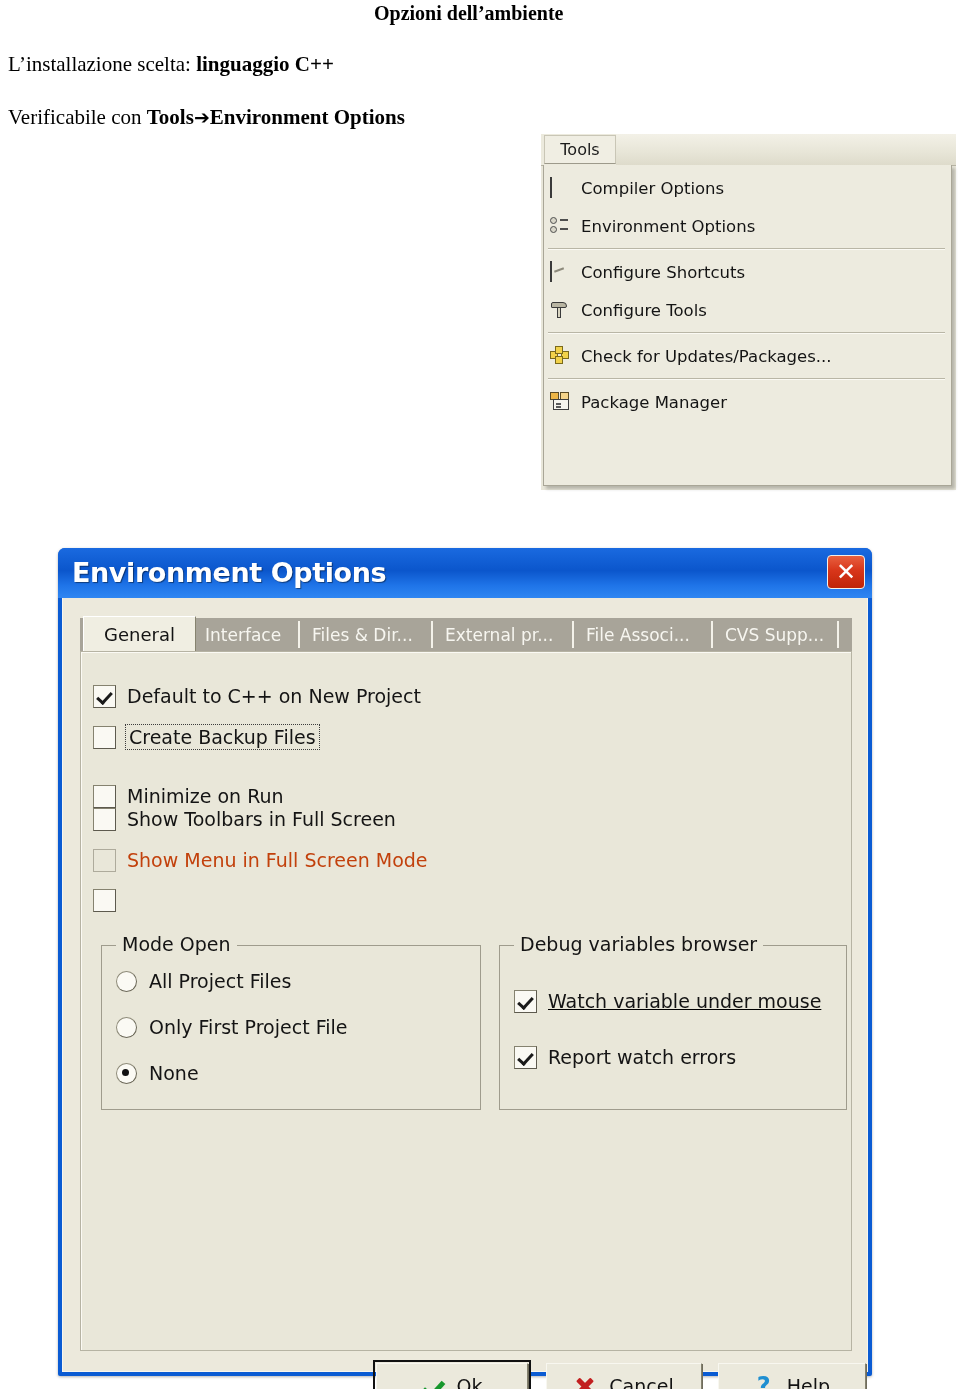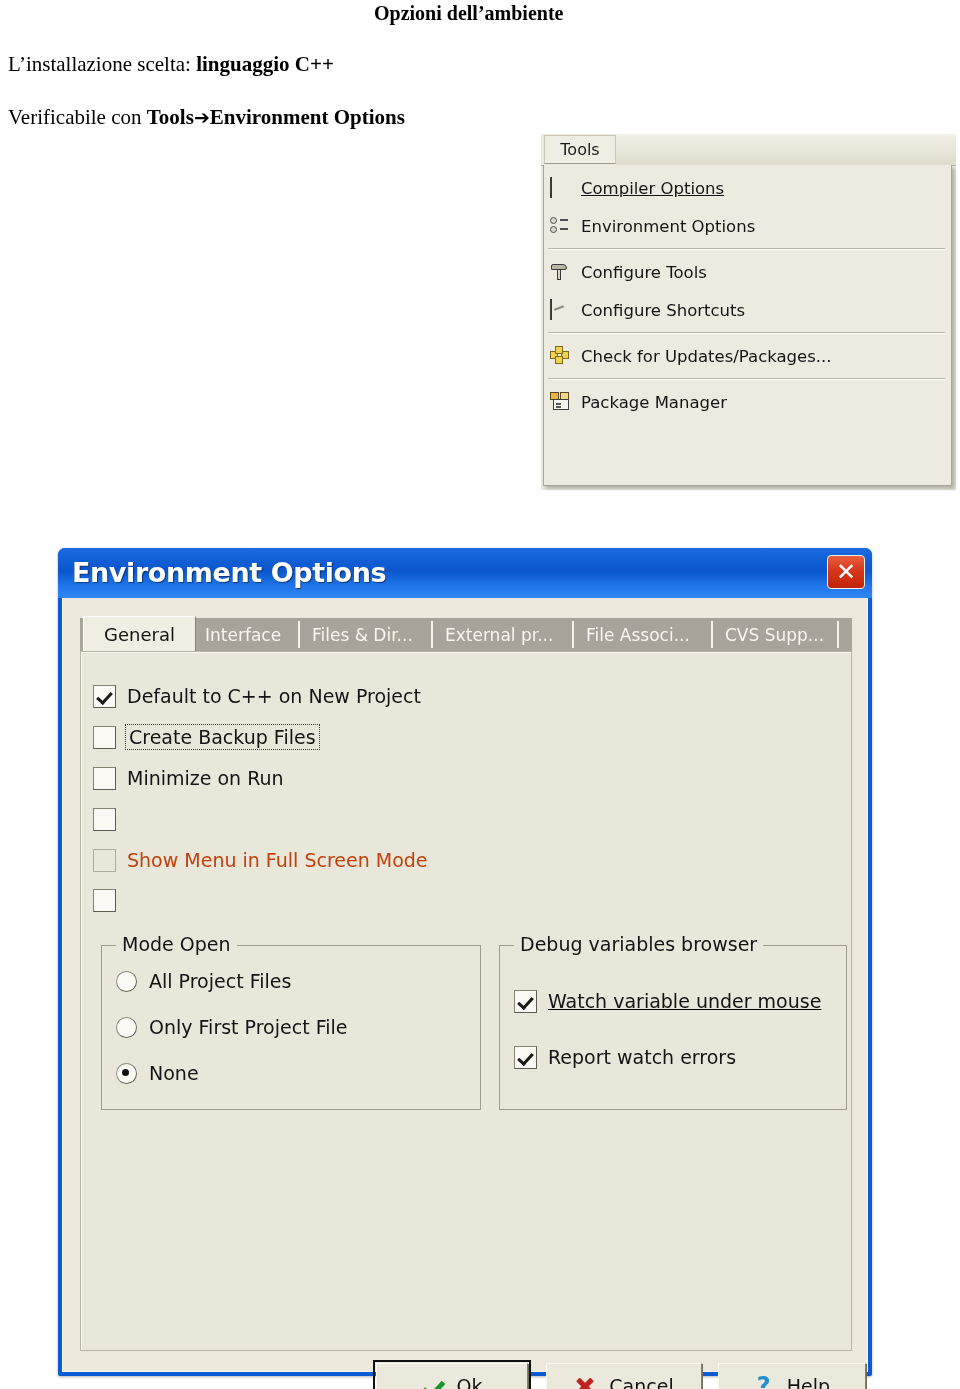--- a/index.html
+++ b/index.html
@@ -441,45 +441,45 @@
 
 <div class="tools-shot">
 
   <div class="tools-menubar">
     <div class="tools-menubar-fade"></div>
     <div class="tools-btn">Tools</div>
   </div>
 
   <div class="tools-panel">
 
-    <div class="menu-item" style="margin-top:4px;text-decoration:underline;">
+    <div class="menu-item" style="margin-top:4px;">
       <span class="mi-icon"><span class="ic-compiler"></span></span>
       <span class="mi-label">Compiler Options</span>
     </div>
 
     <div class="menu-item">
       <span class="mi-icon">
         <span class="ic-envopt"><i class="dot d1"></i><i class="dot d2"></i><i class="dash s1"></i><i class="dash s2"></i></span>
       </span>
       <span class="mi-label">Environment Options</span>
     </div>
 
 
     <div class="menu-sep"></div>
 
     <div class="menu-item">
+      <span class="mi-icon"><span class="ic-shortcut"></span></span>
+      <span class="mi-label">Configure Shortcuts</span>
+    </div>
+
+    <div class="menu-item">
       <span class="mi-icon">
         <span class="ic-hammer"><i class="head"></i><i class="handle"></i></span>
       </span>
       <span class="mi-label">Configure Tools</span>
-    </div>
-
-    <div class="menu-item">
-      <span class="mi-icon"><span class="ic-shortcut"></span></span>
-      <span class="mi-label">Configure Shortcuts</span>
     </div>
 
     <div class="menu-sep"></div>
 
     <div class="menu-item">
       <span class="mi-icon">
         <span class="ic-update"><i class="pc p1"></i><i class="pc p2"></i><i class="pc p3"></i><i class="pc p4"></i></span>
       </span>
       <span class="mi-label">Check for Updates/Packages...</span>
     </div>
@@ -527,27 +527,28 @@
       <div class="cb-row" style="top:31px;">
         <span class="checkbox checked"></span>
         <span class="cb-label">Default to C++ on New Project</span>
       </div>
 
       <div class="cb-row" style="top:72px;">
         <span class="checkbox"></span>
         <span class="cb-label focused">Create Backup Files</span>
       </div>
 
-      <div class="cb-row" style="top:113px;">
+      <div class="cb-row" style="top:131px;">
         <span class="checkbox"></span>
         <span class="cb-label">Minimize on Run</span>
       </div>
 
       <div class="cb-row" style="top:154px;">
         <span class="checkbox"></span>
+        <span class="cb-label">Show Toolbars in Full Screen</span>
       </div>
 
       <div class="cb-row" style="top:195px;">
         <span class="checkbox disabled"></span>
         <span class="cb-label disabled">Show Menu in Full Screen Mode</span>
       </div>
 
       <div class="cb-row" style="top:235px;">
         <span class="checkbox"></span>
       </div>

